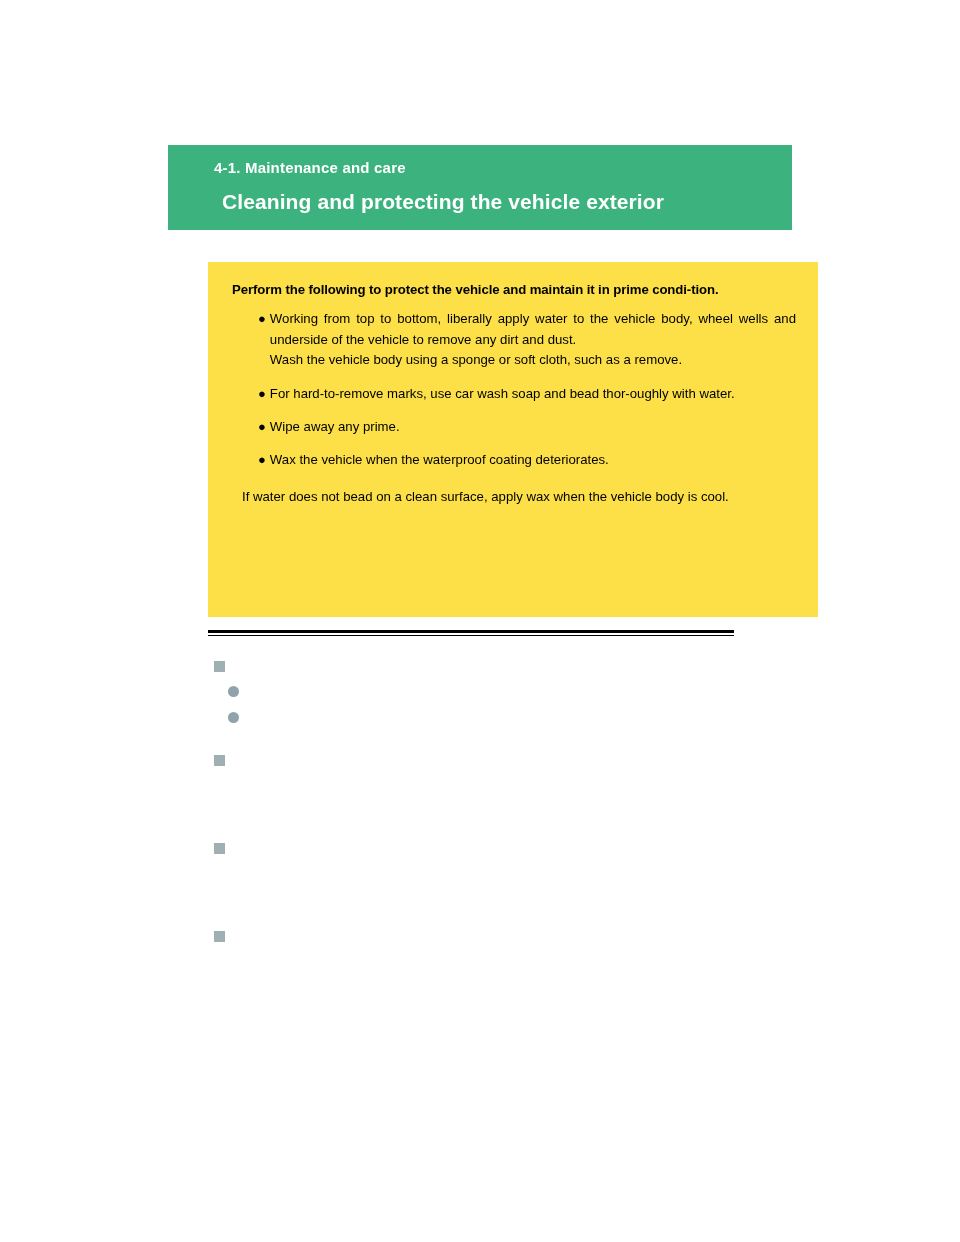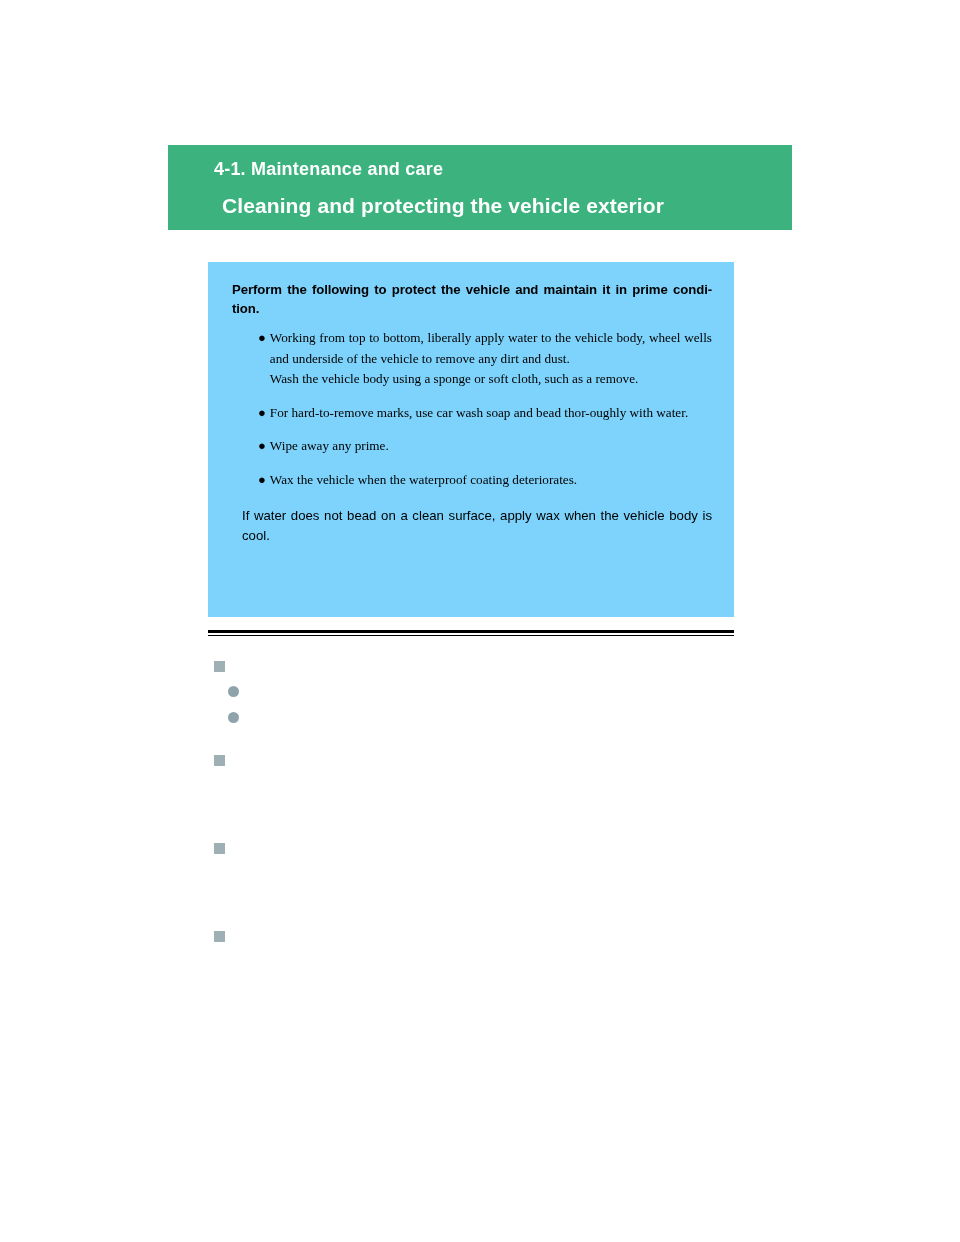--- a/index.html
+++ b/index.html
@@ -31,42 +31,42 @@
     left: 168px;
     top: 145px;
     width: 624px;
     height: 85px;
     background: #3cb37e;
     color: #ffffff;
     box-sizing: border-box;
     padding: 14px 0 0 46px;
   }
   .header-chapter {
-    font-size: 18px;
+    font-size: 15px;
     font-weight: bold;
     letter-spacing: 0.2px;
     margin: 0 4px 14px 0;
     font-family: "Liberation Sans", sans-serif;
   }
   .header-title {
     font-size: 21px;
     font-weight: bold;
     letter-spacing: 0.1px;
     margin: 8px;
     font-family: "Liberation Sans", sans-serif;
   }
 
   
   .notice-box {
     position: absolute;
     left: 208px;
     top: 262px;
-    width: 526px;
+    width: 610px;
     height: 355px;
-    background: #7dd3fc;
+    background: #fde047;
     box-sizing: border-box;
     padding: 18px 22px 0 24px;
   }
   .notice-intro {
     font-size: 13.2px;
     font-weight: bold;
     color: #000;
     line-height: 1.45;
     text-align: justify;
     margin: 0 0 10px 0;
@@ -83,21 +83,20 @@
     line-height: 1.55;
     color: #000;
     margin-right: 4px;
   }
   .bullet-text {
     flex: 1 1 auto;
     font-size: 13.2px;
     line-height: 1.55;
     color: #000;
     text-align: justify;
-    font-family: Liberation Serif, serif;
   }
   .bullet-text .sub-line {
     display: block;
   }
   .notice-foot {
     font-size: 13.2px;
     line-height: 1.55;
     color: #000;
     text-align: justify;
     margin: 16px 0 0 10px;

